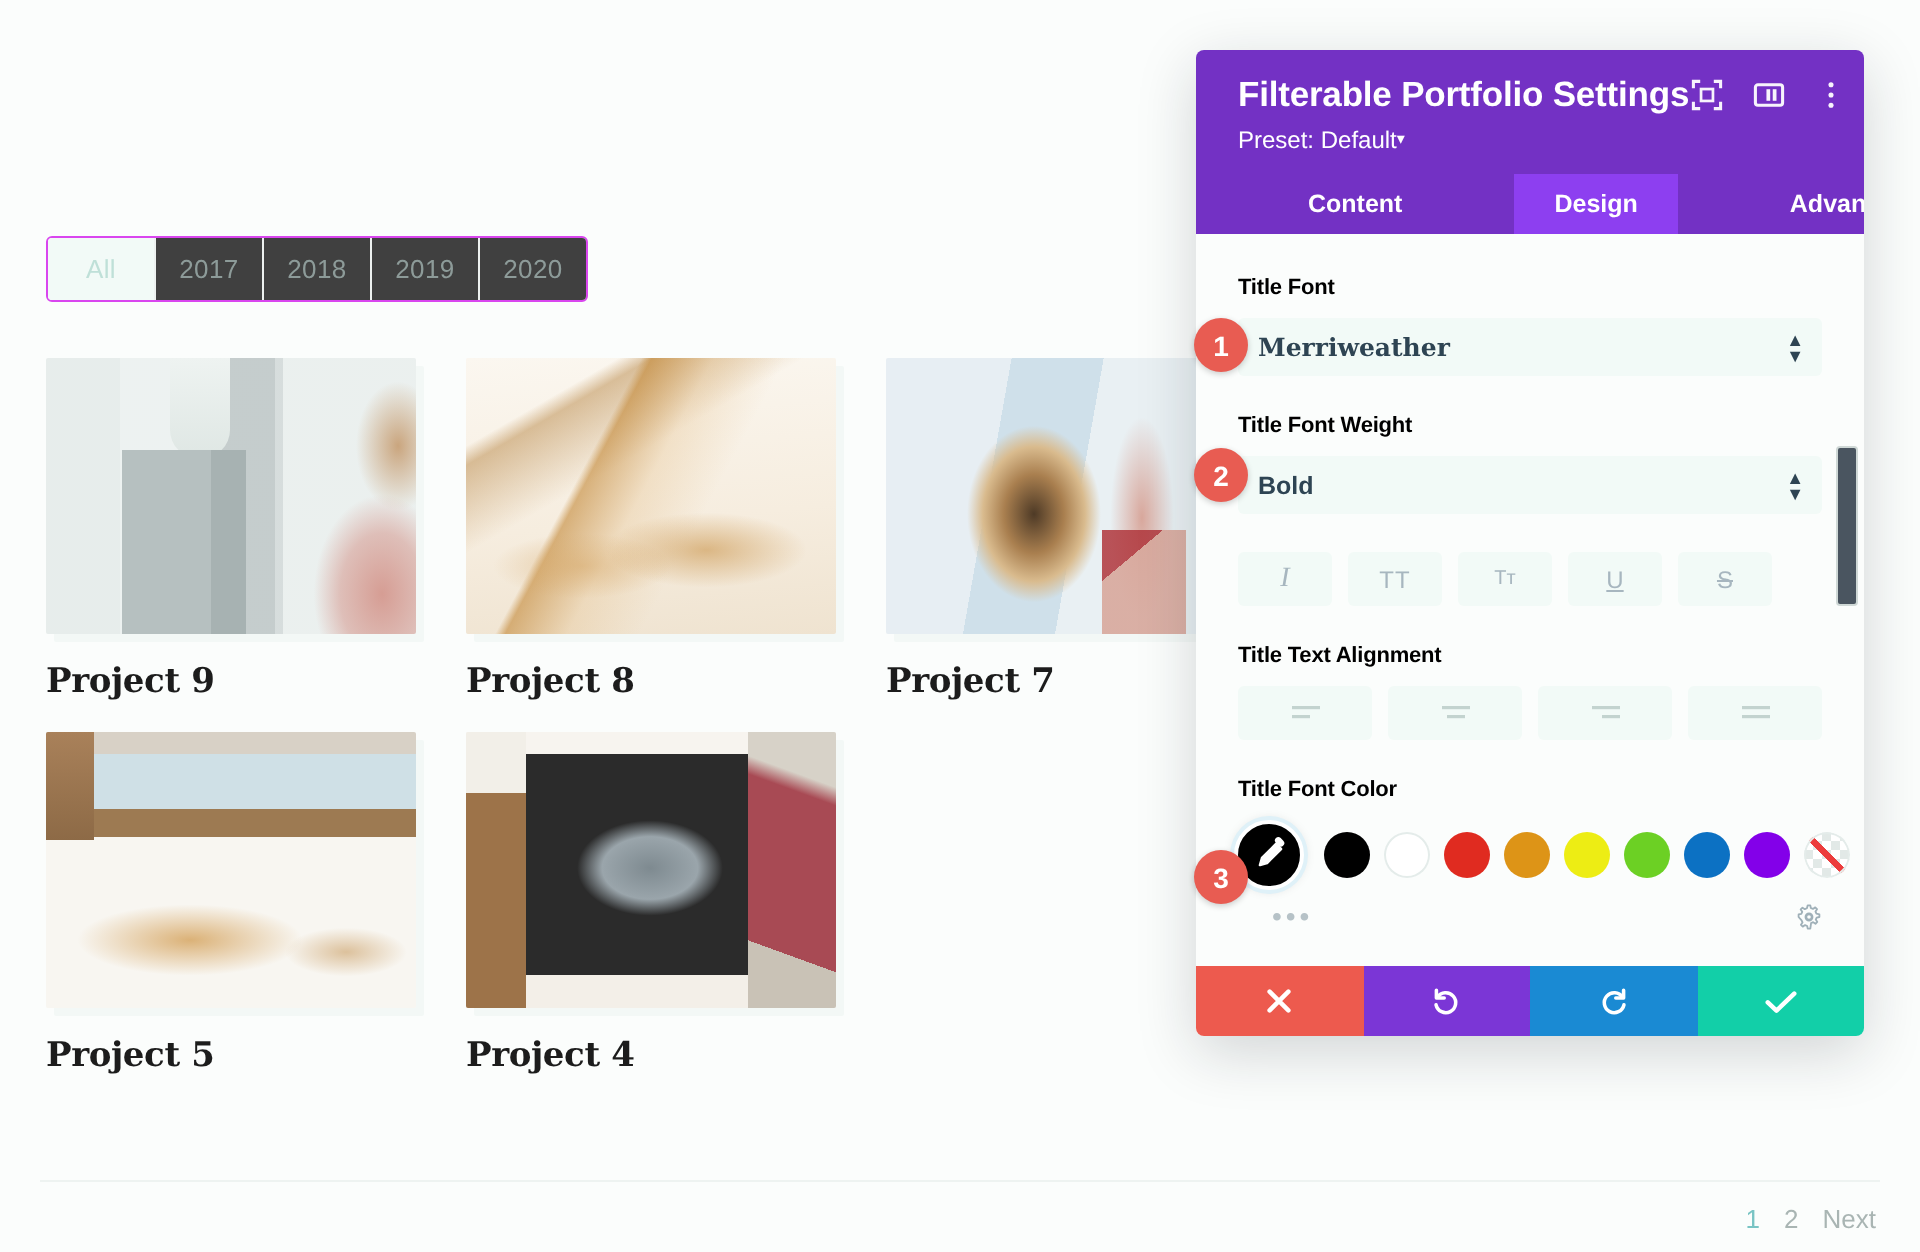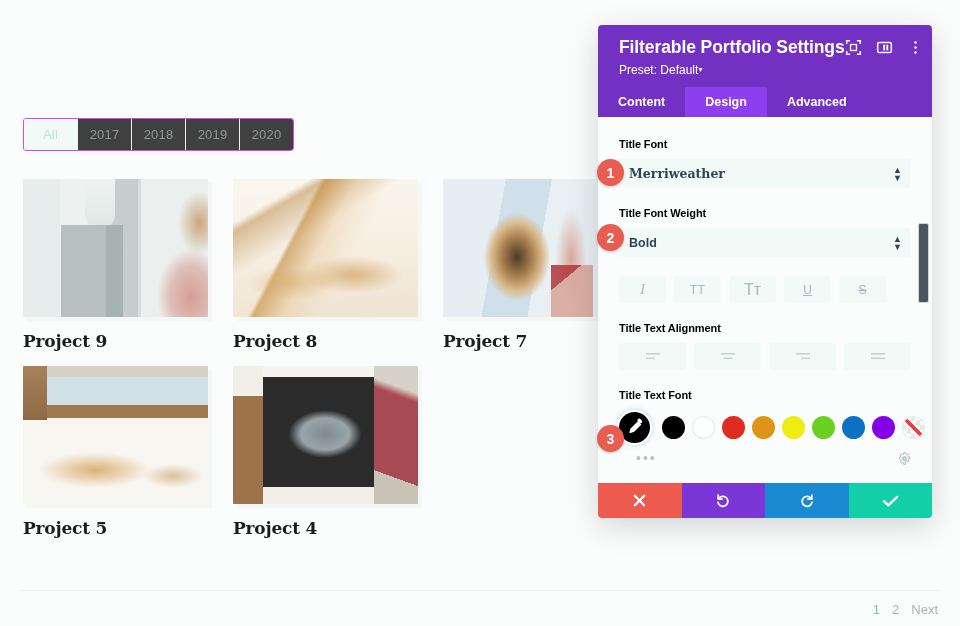--- a/index.html
+++ b/index.html
@@ -133,20 +133,21 @@
   }
   .caret{font-size:8px;vertical-align:2px;}
   #header-icons{position:absolute;right:8px;top:14px;display:flex;align-items:center;gap:14px;}
   .hicon{width:17px;height:17px;display:block;opacity:.95;cursor:pointer;}
 
   #modal-tabs{height:30px;background:#7331c4;display:flex;}
   .mtab{
     flex:0 0 auto;height:30px;line-height:30px;text-align:center;
     font-size:12.5px;font-weight:bold;color:#ffffff;cursor:pointer;
     padding:0 20px;
+    margin-left:36px;
   }
   .mtab.active{background:#8d3ff0;}
 
   #modal-body{
     position:absolute;left:0;top:92px;right:0;bottom:35px;
     background:#fbfdfc;padding:21px 21px 0 21px;box-sizing:border-box;overflow:hidden;
   }
   .field-label{
     font-size:11px;font-weight:bold;color:#000000;margin-bottom:9px;letter-spacing:-.1px;
   }
@@ -319,21 +320,21 @@
     </div>
 
     <div class="btn-row">
       <div class="style-btn">
           <span style="font-style:italic;font-family:'Liberation Serif',serif;font-size:14px;">I</span>
         </div>
       <div class="style-btn">
           <span style="font-size:12px;letter-spacing:.5px;">TT</span>
         </div>
       <div class="style-btn">
-          <span style="font-size:16px;">Tᴛ</span>
+          <span style="font-size:10px;">Tᴛ</span>
         </div>
       <div class="style-btn">
           <span style="text-decoration:underline;font-size:12px;">U</span>
         </div>
       <div class="style-btn">
           <span style="text-decoration:line-through;font-size:12px;">S</span>
         </div>
     </div>
 
     <div class="field-label">Title Text Alignment</div>
@@ -357,21 +358,21 @@
         </svg>
       </div>
       <div class="align-btn">
         <svg width="16" height="11" viewBox="0 0 16 11">
           <rect x="1" y="2" width="14" height="1.6" fill="#c3d3cf"></rect>
             <rect x="1" y="6.5" width="14" height="1.6" fill="#c3d3cf"></rect>
         </svg>
       </div>
     </div>
 
-    <div class="field-label">Title Text Font</div>
+    <div class="field-label">Title Font Color</div>
     <div id="swatch-row">
       <div class="swatch ring">
         <svg width="31" height="31" viewBox="0 0 31 31" style="position:absolute;left:0;top:0;">
           <path d="M20.5 8.5 L22.5 10.5 M19 10 L12 17 L11 20.5 L14.5 19.5 L21.5 12.5 Z" fill="#ffffff" stroke="#ffffff" stroke-width="1.3" stroke-linejoin="round"></path>
           <rect x="18.2" y="7.2" width="5.2" height="3.4" rx="1.7" transform="rotate(45 20.8 8.9)" fill="#ffffff"></rect>
         </svg>
       </div>
       <div class="swatch" style="background:#000000"></div>
       <div class="swatch white"></div>
       <div class="swatch" style="background:#e02b20"></div>

